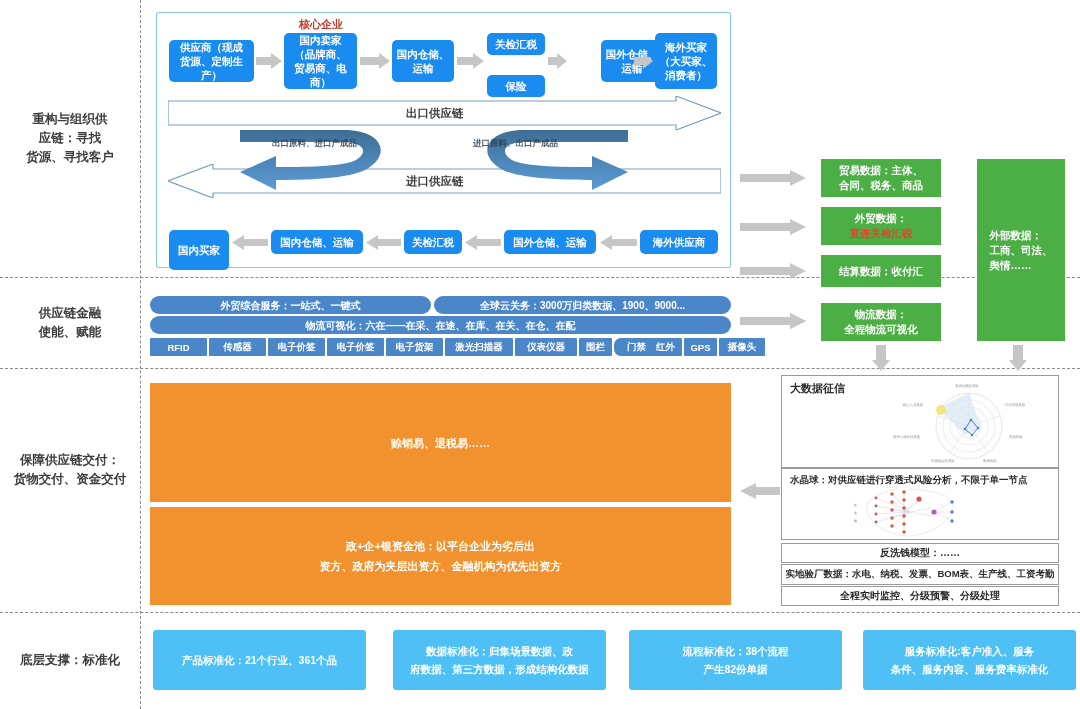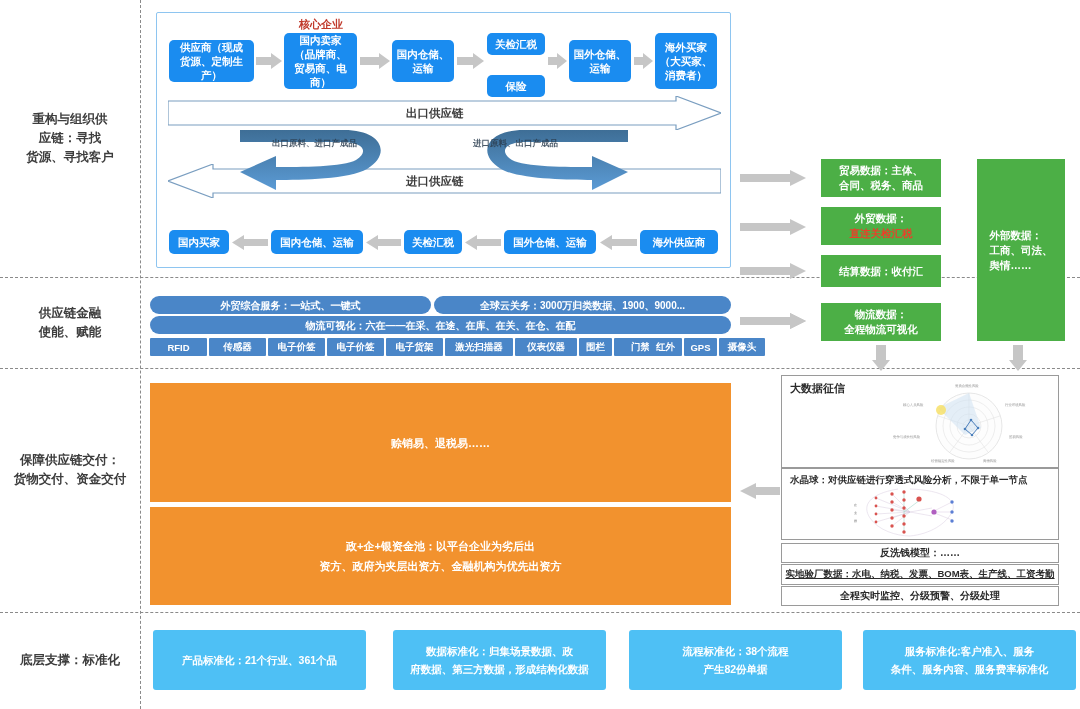--- a/index.html
+++ b/index.html
@@ -134,21 +134,21 @@
   <div class="abs bluebox" style="left:392px;top:40px;width:62px;height:42px;">
     <span style="white-space:pre-line;">国内仓储、
 运输</span>
   </div>
   <div class="abs bluebox" style="left:487px;top:33px;width:58px;height:22px;">
     <span>关检汇税</span>
   </div>
   <div class="abs bluebox" style="left:487px;top:75px;width:58px;height:22px;">
     <span>保险</span>
   </div>
-  <div class="abs bluebox" style="left:569px;top:40px;width:62px;height:42px;">
+  <div class="abs bluebox" style="left:601px;top:40px;width:62px;height:42px;">
     <span style="white-space:pre-line;">国外仓储、
 运输</span>
   </div>
   <div class="abs bluebox" style="left:655px;top:33px;width:62px;height:56px;">
     <span style="white-space:pre-line;">海外买家
 （大买家、
 消费者）</span>
   </div>
 
   <svg class="abs" style="left:256px;top:53px;" width="26" height="16">
@@ -194,21 +194,21 @@
       <linearGradient id="gradR" x1="0" y1="0" x2="0" y2="1">
         <stop offset="0%" stop-color="#3e6e96"></stop>
         <stop offset="100%" stop-color="#5b9bd5"></stop>
       </linearGradient>
     </defs>
     <path d="M168,6 L64,6 C26,6 16,30 41,45 C58,55 106,56 132,56 L132,66 L168,48 L132,32 L132,43
              C108,43 64,43 52,36 C39,28 44,18 66,18 L168,18 Z" fill="url(#gradR)"></path>
   </svg>
   <div class="curvelabel" style="left:473px;top:138px;">进口原料、出口产成品</div>
 
-  <div class="abs bluebox" style="left:169px;top:230px;width:60px;height:24px;">
+  <div class="abs bluebox" style="left:169px;top:230px;width:60px;height:40px;">
     <span>国内买家</span>
   </div>
   <div class="abs bluebox" style="left:271px;top:230px;width:92px;height:24px;">
     <span>国内仓储、运输</span>
   </div>
   <div class="abs bluebox" style="left:404px;top:230px;width:58px;height:24px;">
     <span>关检汇税</span>
   </div>
   <div class="abs bluebox" style="left:504px;top:230px;width:92px;height:24px;">
     <span>国外仓储、运输</span>
@@ -305,21 +305,21 @@
     </div>
   <div class="abs chipbox" style="left:445px;top:338px;width:68px;height:18px;">
     <span>激光扫描器</span>
     </div>
   <div class="abs chipbox" style="left:515px;top:338px;width:62px;height:18px;">
     <span>仪表仪器</span>
     </div>
   <div class="abs chipbox" style="left:579px;top:338px;width:33px;height:18px;">
     <span>围栏</span>
     </div>
-  <div class="abs chipbox" style="left:614px;top:338px;width:53px;height:18px;">
+  <div class="abs chipbox" style="left:614px;top:338px;width:45px;height:18px;border-radius:7px;">
     <span>门禁</span>
     </div>
   <div class="abs chipbox" style="left:649px;top:338px;width:33px;height:18px;">
     <span>红外</span>
     </div>
   <div class="abs chipbox" style="left:684px;top:338px;width:33px;height:18px;">
     <span>GPS</span>
     </div>
   <div class="abs chipbox" style="left:719px;top:338px;width:46px;height:18px;">
     <span>摄像头</span>
@@ -423,21 +423,21 @@
         <text x="6" y="20">企</text>
           <text x="6" y="28">业</text>
           <text x="6" y="36">群</text>
       </g>
     </svg>
   </div>
 
   <div class="abs panelcell" style="left:781px;top:543px;width:278px;height:20px;">
     <span>反洗钱模型：……</span>
   </div>
-  <div class="abs panelcell" style="left:781px;top:564px;width:278px;height:21px;text-decoration:underline;">
+  <div class="abs panelcell" style="left:781px;top:564px;width:278px;height:21px;">
     <span style="font-size:9.5px;">实地验厂数据：水电、纳税、发票、BOM表、生产线、工资考勤</span>
   </div>
   <div class="abs panelcell" style="left:781px;top:586px;width:278px;height:20px;">
     <span>全程实时监控、分级预警、分级处理</span>
   </div>
 
   <div class="abs cyanbox" style="left:153px;top:630px;width:213px;height:60px;">
     <span>
       <span class="nowrapline">产品标准化：21个行业、361个品</span>
     </span>

